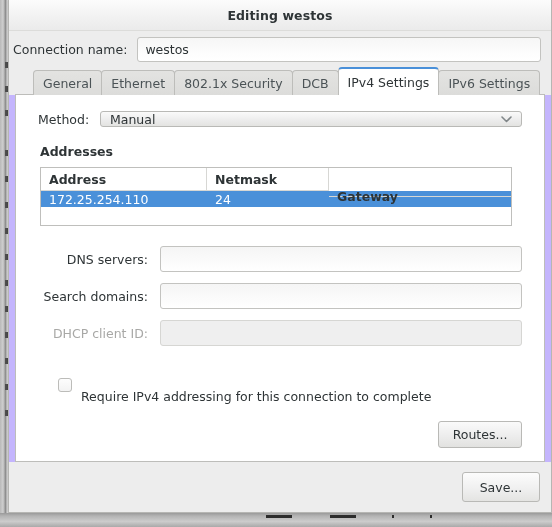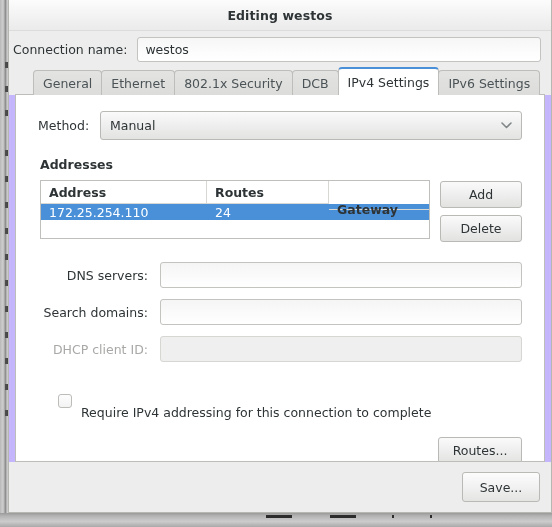--- a/index.html
+++ b/index.html
@@ -112,21 +112,21 @@
     border: 1px solid #bdbdba;
     margin: -1px 6px 0 6px;
     padding: 14px 14px 0 14px;
     position: relative;
     overflow: hidden;
   }
 
   .method-row { display: flex; align-items: center; margin: 2px 0 0 8px; }
   .method-label { font-size: 12.5px; color: #2e3436; width: 62px; }
   .combo {
-    flex: 1 1 auto; height: 29px; margin-right: 8px;
+    flex: 1 1 auto; height: 16px; margin-right: 8px;
     background: linear-gradient(to bottom, #fafafa 0%, #ededed 55%, #e3e3e1 100%);
     border: 1px solid #b9b9b6; border-radius: 3px;
     display: flex; align-items: center; justify-content: space-between;
     padding: 0 9px; font-size: 12.5px; color: #2e3436;
   }
   .chev { width: 11px; height: 7px; position: relative; opacity: .75; }
   .chev svg { display: block; }
 
   .section-title {
     font-size: 12.5px; font-weight: bold; color: #2e3436;
@@ -273,34 +273,30 @@
           </span>
         </div>
       </div>
 
       <div class="section-title">Addresses</div>
 
       <div class="addr-area">
         <div class="table">
           <div class="thead">
             <div class="th col-addr">Address</div>
-            <div class="th col-mask">Routes</div>
+            <div class="th col-mask">Netmask</div>
             <div class="th col-gw">Gateway</div>
           </div>
           <div class="trow selected">
             <div class="td col-addr">172.25.254.110</div>
             <div class="td col-mask">24</div>
             <div class="td col-gw"></div>
           </div>
           <div class="trow empty"></div>
         </div>
-        <div class="side-buttons">
-          <div class="btn">Add</div>
-          <div class="btn">Delete</div>
-        </div>
       </div>
 
       <div class="field-row sp-dns">
         <div class="field-label">DNS servers:</div>
         <div class="field-input"></div>
       </div>
 
       <div class="field-row sp">
         <div class="field-label">Search domains:</div>
         <div class="field-input"></div>

